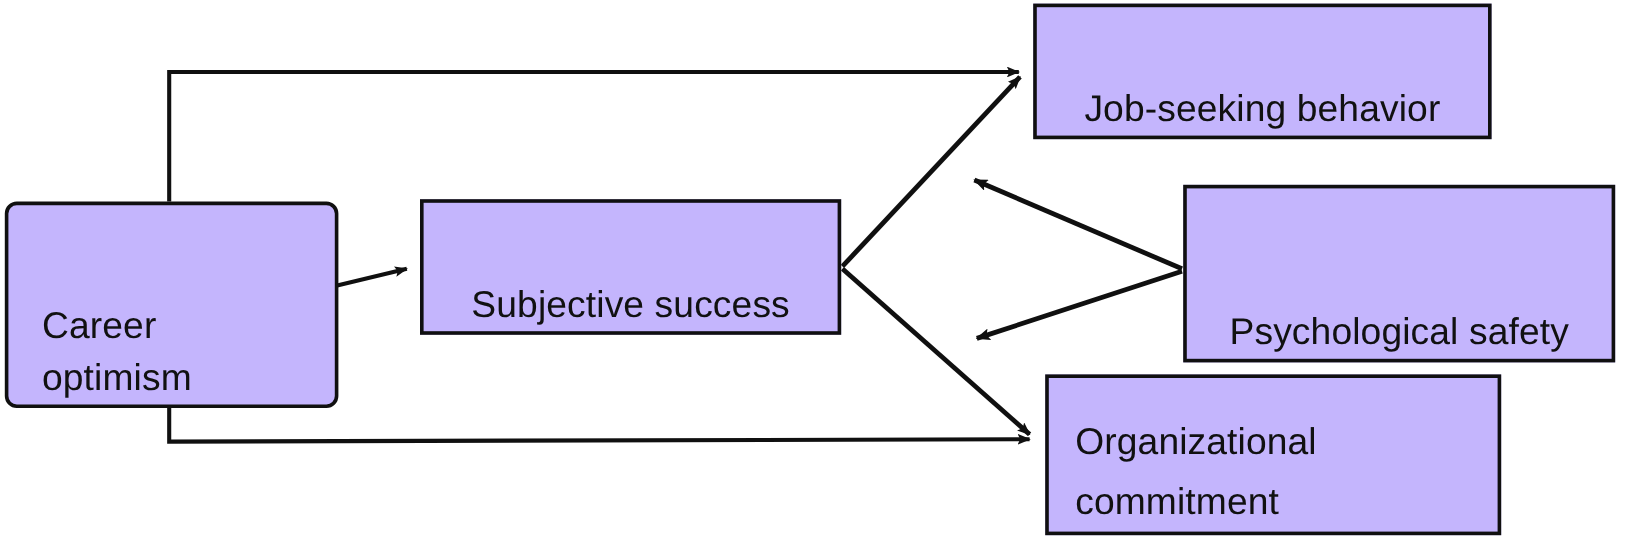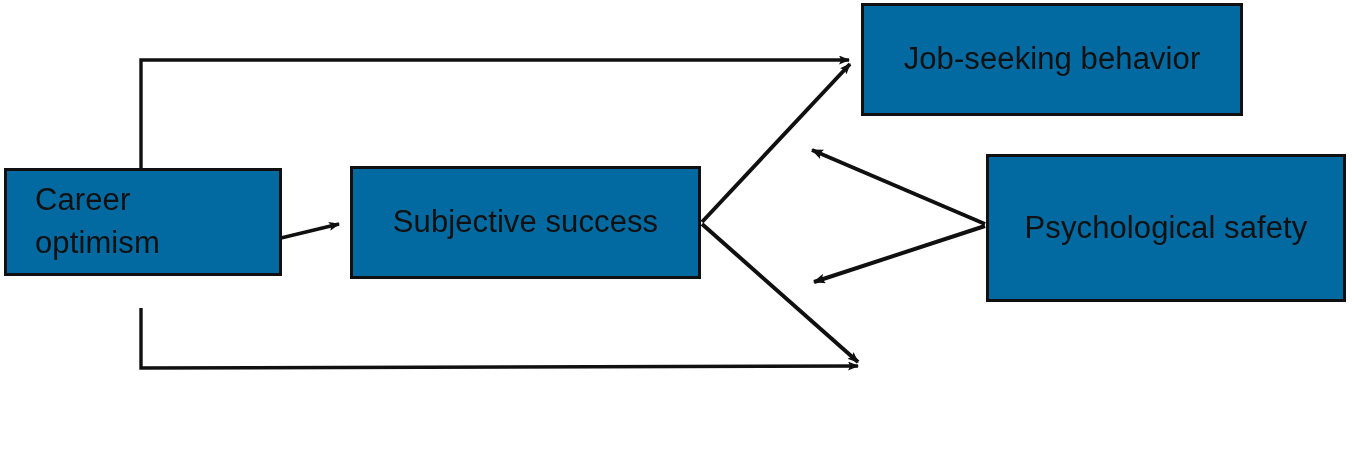--- a/index.html
+++ b/index.html
@@ -21,25 +21,25 @@
   #diagram-svg {
     position: absolute;
     left: 0;
     top: 0;
     width: 1355px;
     height: 454px;
   }
   .node-box {
     position: absolute;
     box-sizing: border-box;
-    background: #0369a1;
+    background: #c4b5fd;
     border: 3px solid #101010;
     display: flex;
     flex-direction: column;
-    justify-content: center;
+    justify-content: flex-end;
     z-index: 2;
   }
   .node-label {
     font-family: "Liberation Sans", sans-serif;
     font-size: 31px;
     line-height: 1.38;
     color: #111111;
     white-space: pre-line;
     letter-spacing: 0.1px;
   }
@@ -50,21 +50,21 @@
   .align-left {
     text-align: left;
     padding-left: 28px;
   }
   .align-left-indent {
     text-align: left;
     padding-left: 22px;
   }
   
   #node-career-optimism {
-    left: 4px;  top: 168px;  width: 278px;  height: 108px;
+    left: 4px;  top: 168px;  width: 278px;  height: 172px; border-radius: 10px;
   }
   #node-subjective-success {
     left: 350px; top: 166px; width: 351px; height: 113px;
   }
   #node-job-seeking {
     left: 861px; top: 3px;   width: 382px; height: 113px;
   }
   #node-psych-safety {
     left: 986px; top: 154px; width: 360px; height: 148px;
   }
@@ -115,14 +115,18 @@
   </div>
 
   <div id="node-job-seeking" class="node-box">
     <div class="node-label align-center">Job-seeking behavior</div>
   </div>
 
   <div id="node-psych-safety" class="node-box">
     <div class="node-label align-center">Psychological safety</div>
   </div>
 
+  <div id="node-org-commitment" class="node-box">
+    <div class="node-label align-left-indent">Organizational
+commitment</div>
+  </div>
 
 </div>
 
 </body></html>

